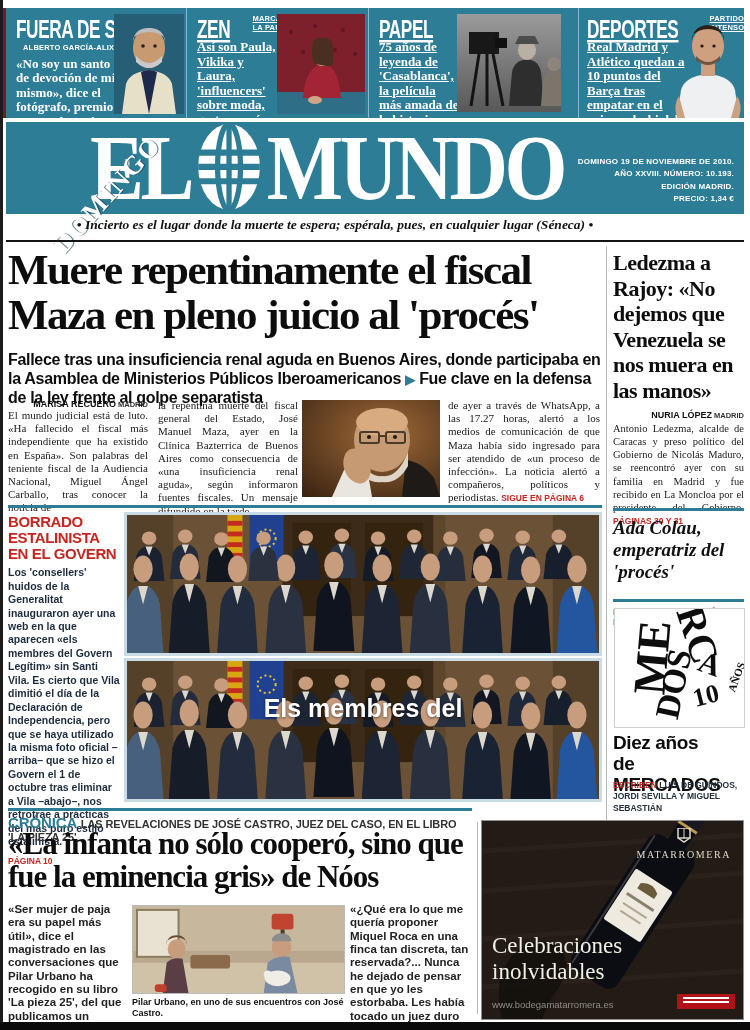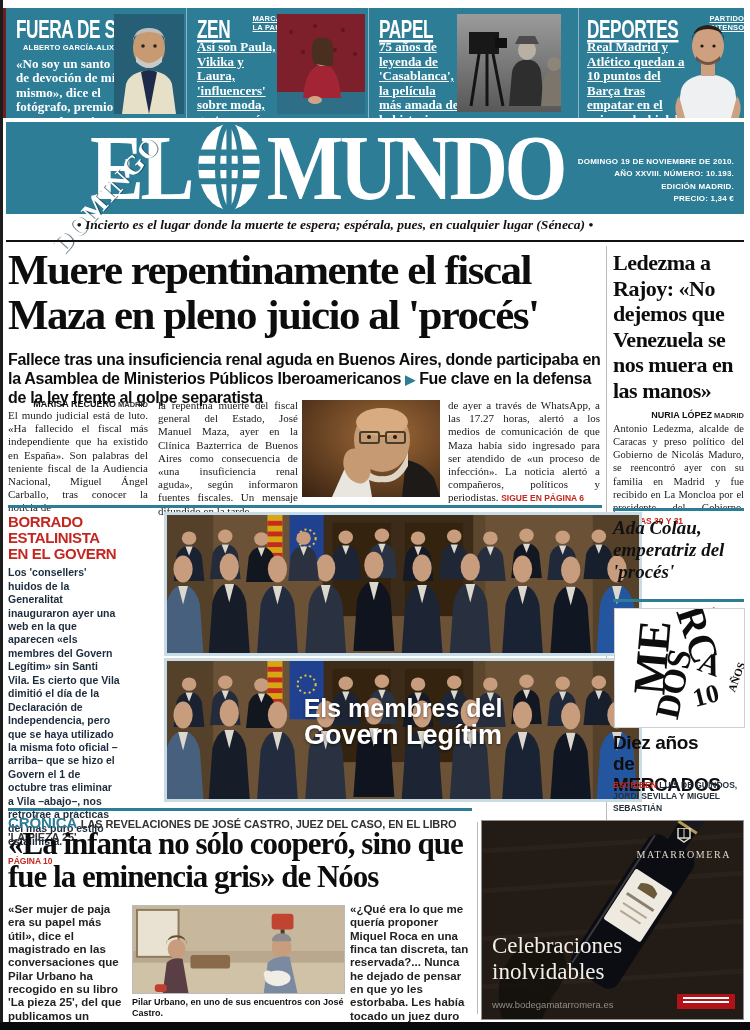--- a/index.html
+++ b/index.html
@@ -49,21 +49,21 @@
   
   #ledezma{left:613px;top:250px;width:131px;}
   #ledezma-h{font:700 22px/1.16 "Liberation Serif",serif;letter-spacing:-.5px;color:#0d0d0d;}
   #ledezma-body{font:400 10.5px/1.25 "Liberation Serif",serif;text-align:justify;color:#1a1a1a;margin-top:2px;}
   .tealrule{background:#2e7d96;height:3px;}
   
   #borrado{left:8px;top:514px;width:112px;}
   #borrado-title{font:700 15px/1.05 "Liberation Sans",sans-serif;letter-spacing:-.4px;color:#c5261f;}
   #borrado-body{font:700 10.5px/1.28 "Liberation Sans",sans-serif;color:#1d2c3c;margin-top:5px;text-align:left;}
   
-  .govframe{left:124px;width:478px;height:144px;border:3px solid #c9dbe4;box-sizing:border-box;background:#a21caf;margin-left:40px;}
+  .govframe{left:124px;width:478px;height:144px;border:3px solid #c9dbe4;box-sizing:border-box;background:#a21caf;}
   #govcaption{position:absolute;left:50%;top:34px;transform:translateX(-50%);
               text-align:center;color:#fff;text-shadow:0 1px 3px rgba(0,0,0,.55);white-space:nowrap;}
   #govcaption .c1{font:600 25px/1.05 "Liberation Sans",sans-serif;}
   #govcaption .c2{font:800 27px/1.05 "Liberation Sans",sans-serif;display:block;}
   
   #ada{left:613px;top:517px;width:131px;}
   #ada-h{font:italic 700 19px/1.15 "Liberation Serif",serif;color:#111;}
   #ada-meta{display:flex;justify-content:center;margin-top:24px;}
   .redname{color:#c5261f;font:700 9px "Liberation Sans",sans-serif;}
   #mercados-box{left:614px;top:608px;width:129px;height:118px;background:#fff;border:1px solid #cfcfcf;overflow:hidden;}
@@ -326,21 +326,20 @@
       <use href="#govscene"></use>
       <use href="#persn" x="118" y="16" width="36" height="52" style="color:#2c3140"></use>
     </svg>
   </div>
   <div class="abs govframe" style="top:658px">
     <svg width="472" height="138" viewBox="0 0 470 142" preserveAspectRatio="none">
       <use href="#govscene"></use>
     </svg>
     <div id="govcaption">
       <span class="c1">Els membres del</span>
-      <span class="c2">Govern Legítim</span>
     </div>
   </div>
 
   <div class="abs" id="ada">
     <div id="ada-h">Ada Colau, emperatriz del 'procés'</div>
     <div id="ada-meta">
       <span class="redname">FRANCISCO ROSELL</span>
       <span class="pageref">PÁGINA 2</span>
     </div>
   </div>

